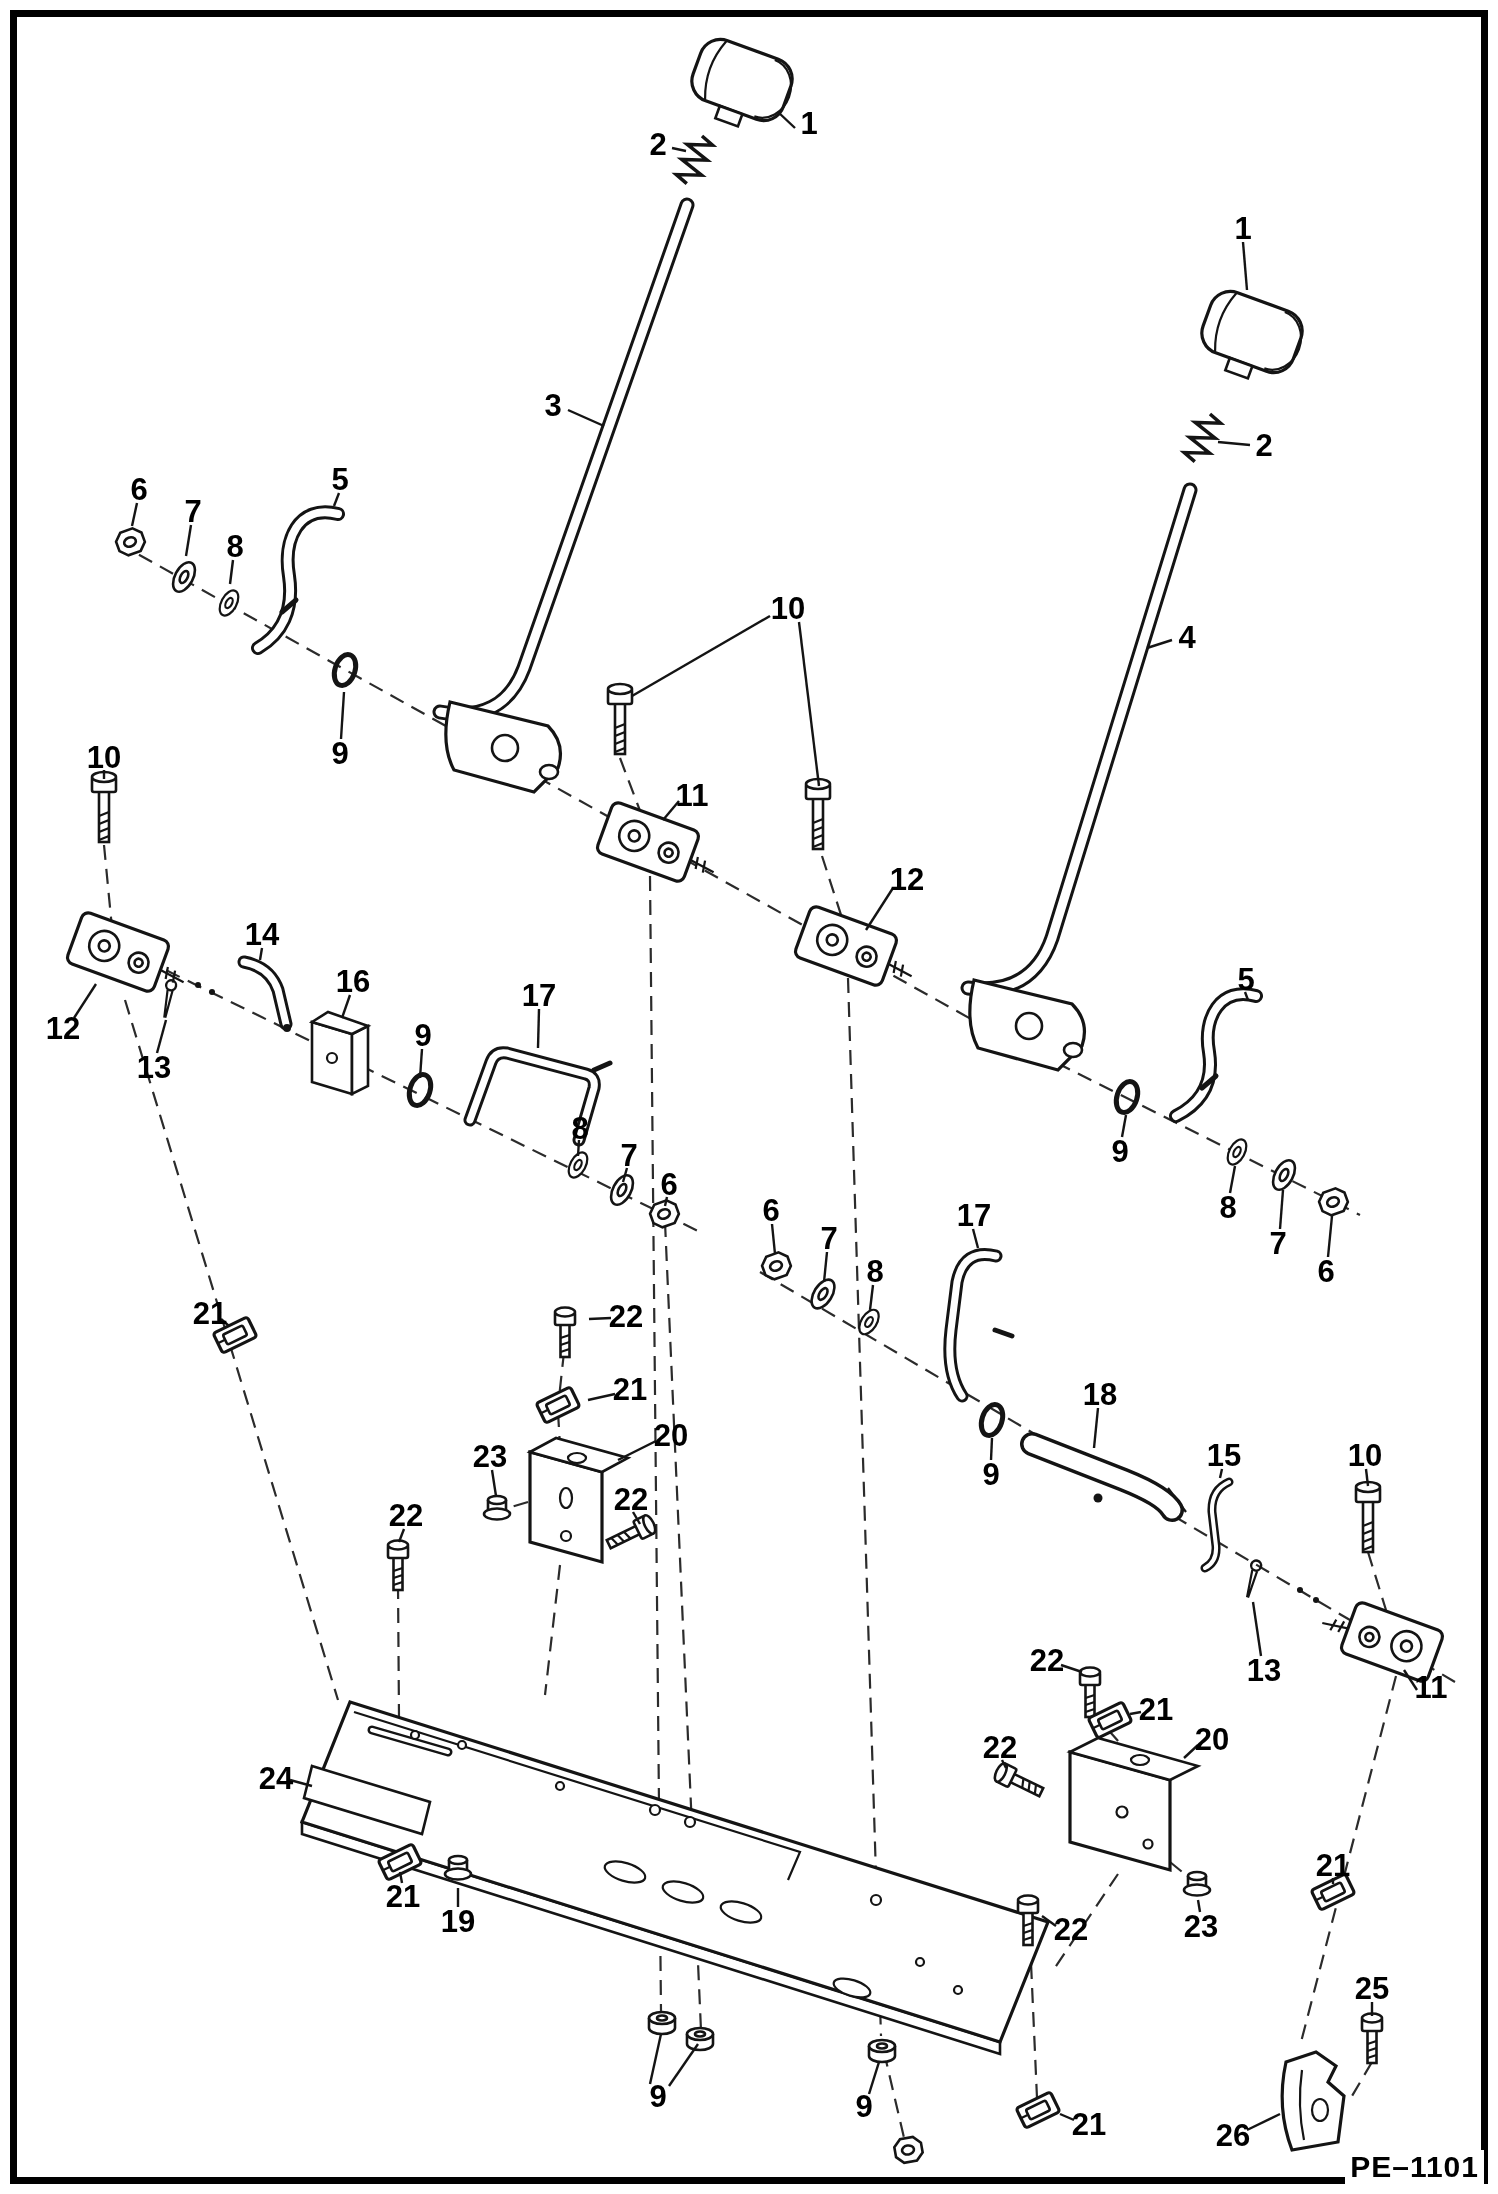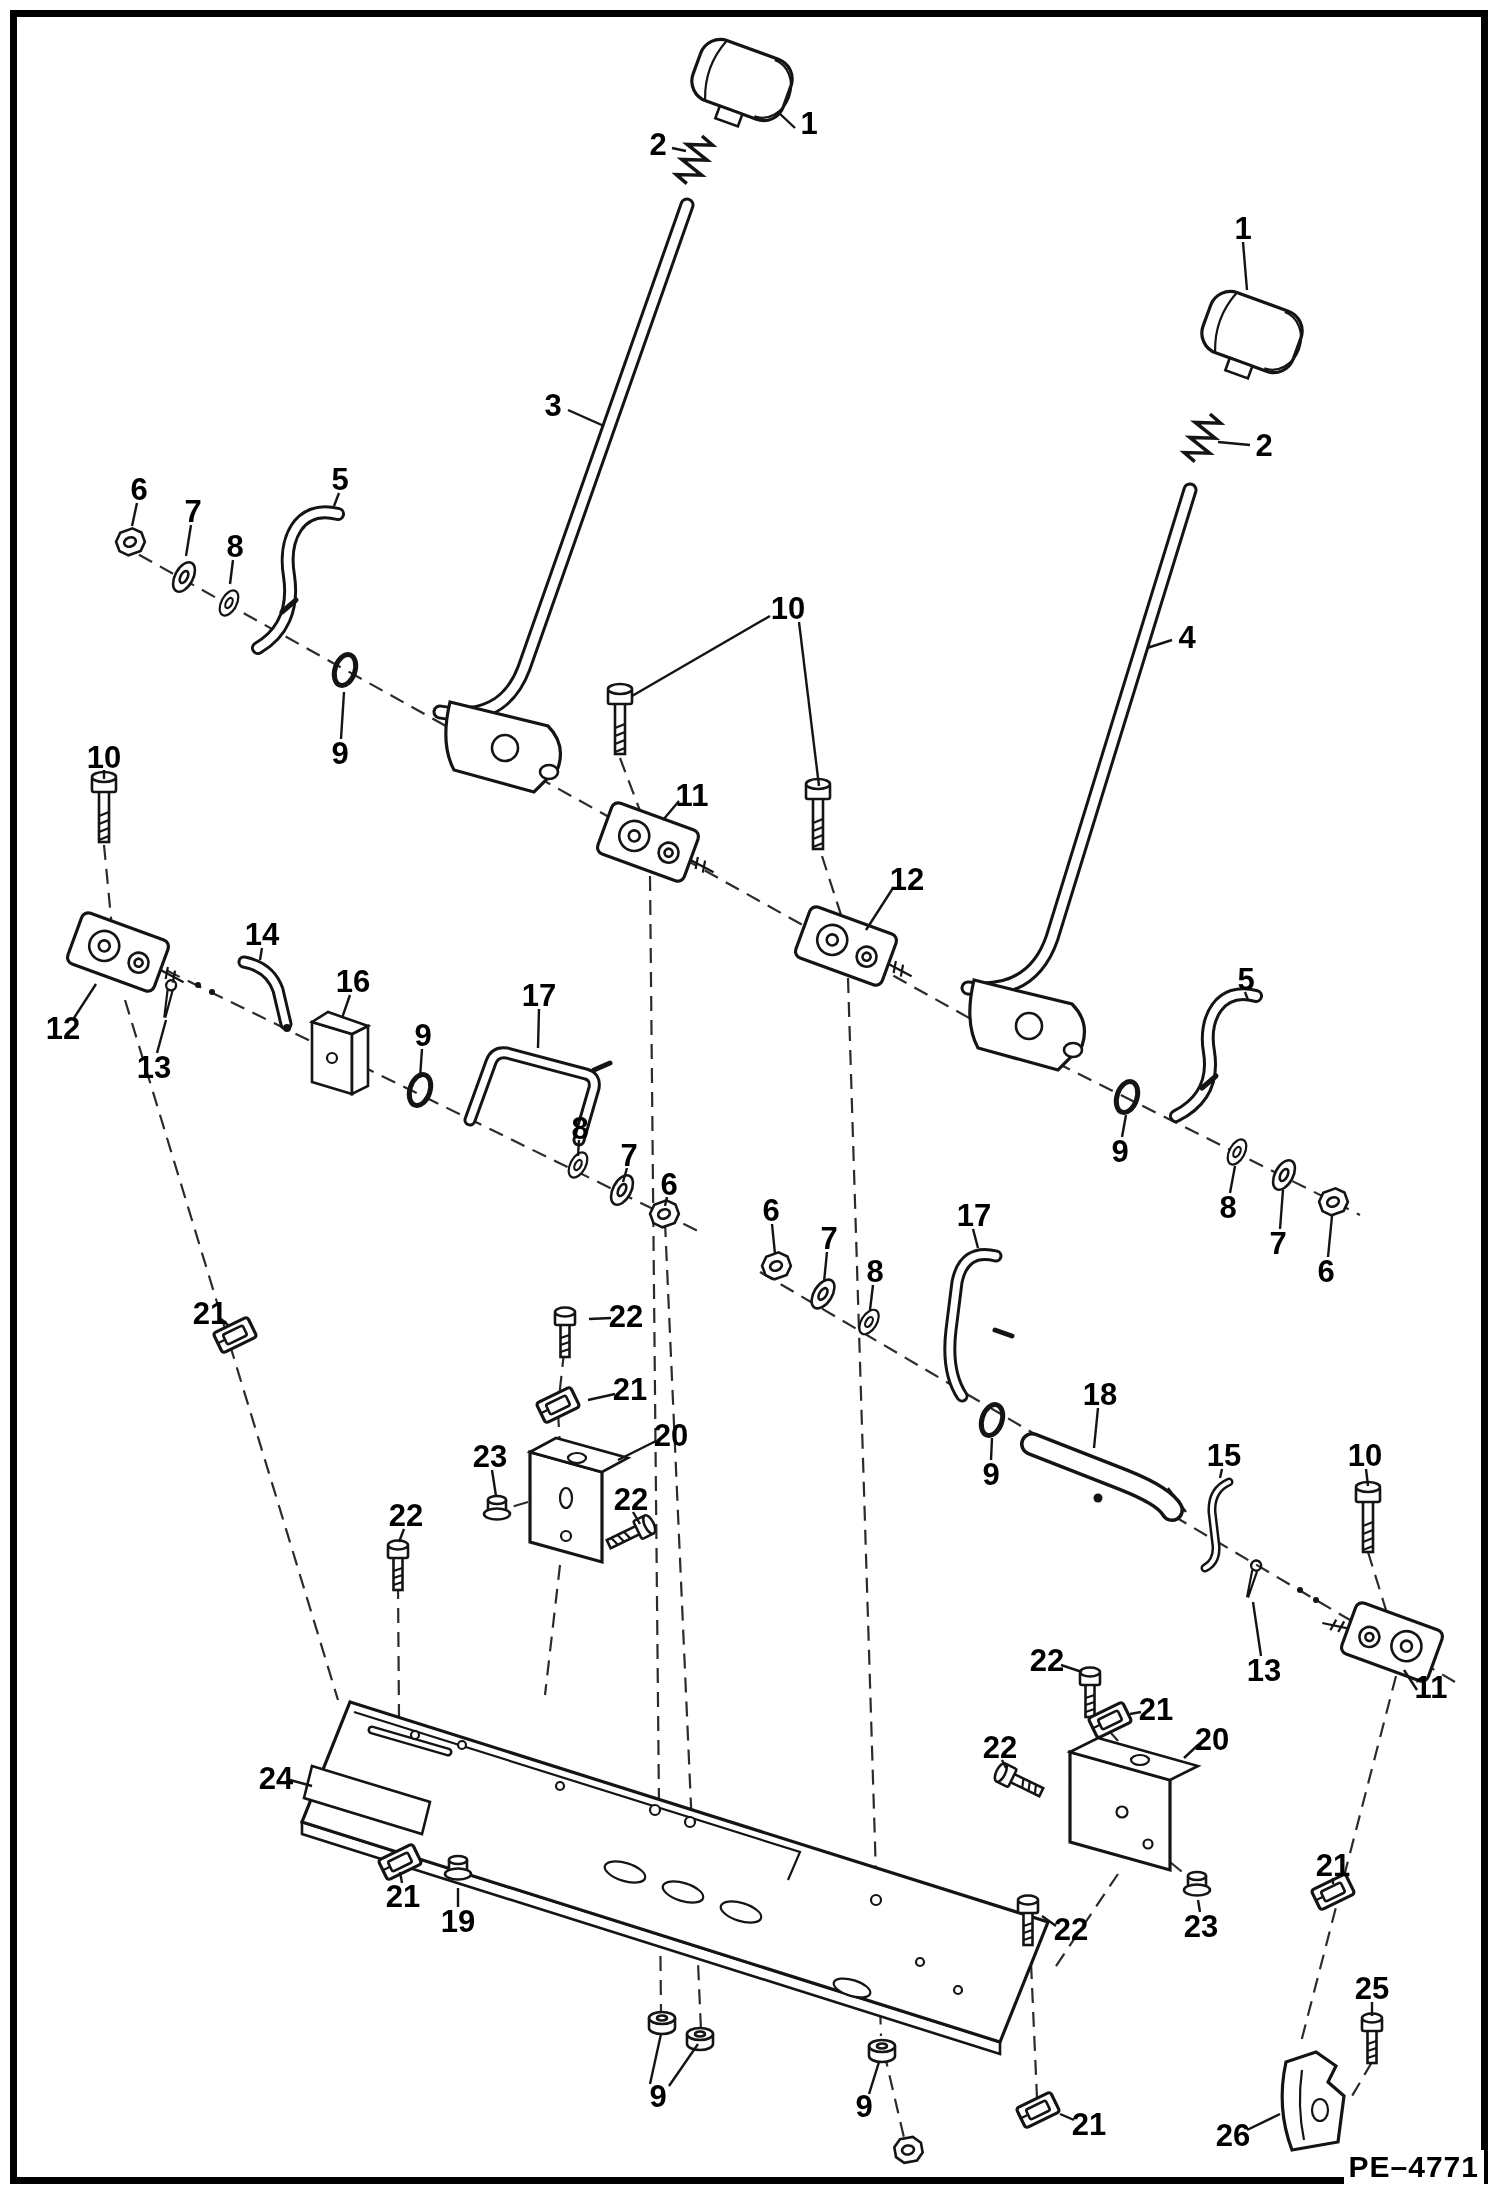--- a/index.html
+++ b/index.html
@@ -438,14 +438,14 @@
         <text x="864" y="2106" class="callout-text" text-anchor="middle" dominant-baseline="central">9</text>
         <line x1="1372" y1="2002" x2="1372" y2="2016" class="leader"></line>
         <text x="1372" y="1988" class="callout-text" text-anchor="middle" dominant-baseline="central">25</text>
         <line x1="1074" y1="2120" x2="1060" y2="2114" class="leader"></line>
         <text x="1089" y="2124" class="callout-text" text-anchor="middle" dominant-baseline="central">21</text>
         <line x1="1247" y1="2130" x2="1280" y2="2114" class="leader"></line>
         <text x="1233" y="2135" class="callout-text" text-anchor="middle" dominant-baseline="central">26</text>
       </g>
   </svg>
 
-  <div class="doc-code">PE–4771</div>
+  <div class="doc-code">PE–1101</div>
 </div>
 
 </body></html>

